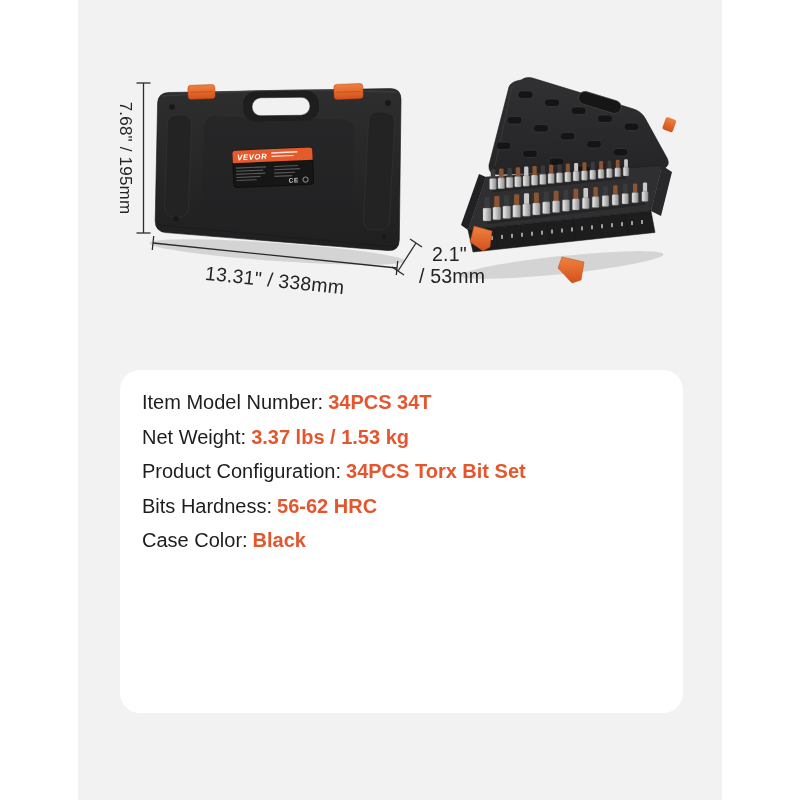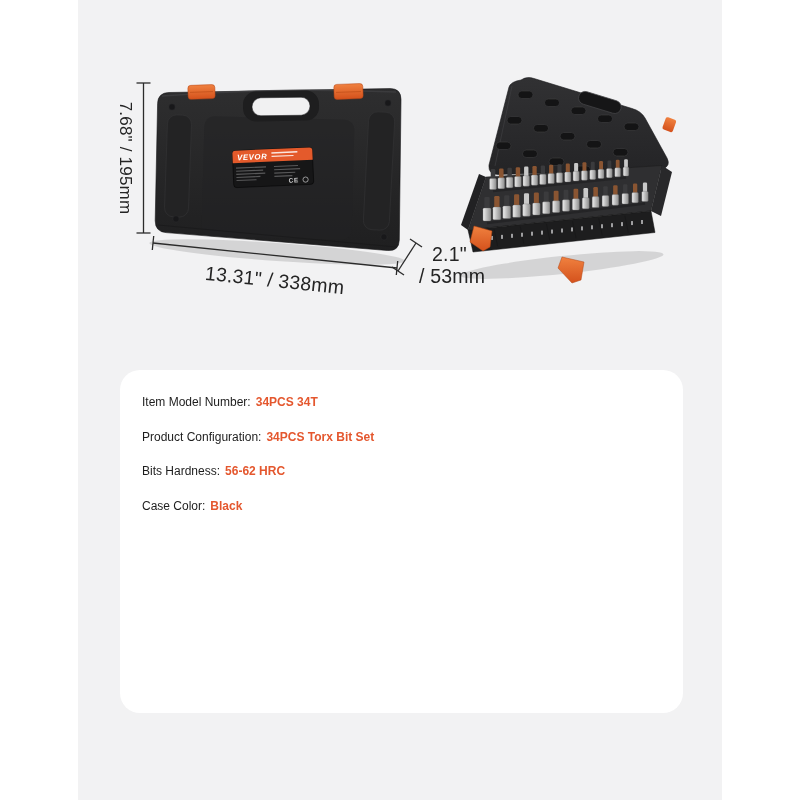--- a/index.html
+++ b/index.html
@@ -2,21 +2,21 @@
 <html><head>
 <meta charset="utf-8">
 <style>
   html,body{margin:0;padding:0;width:800px;height:800px;background:#ffffff;overflow:hidden;
             font-family:"Liberation Sans", sans-serif;}
   .stage{position:absolute;left:78px;top:0;width:644px;height:800px;background:#f2f2f3;}
   .illustration{position:absolute;left:0;top:0;}
   
   .card{position:absolute;left:42px;top:370px;width:563px;height:343px;background:#ffffff;
         border-radius:20px;box-sizing:border-box;padding:15px 20px 0 22px;}
-  .spec-row{line-height:34.6px;font-size:12px;white-space:nowrap;}
+  .spec-row{line-height:34.6px;font-size:20px;white-space:nowrap;}
   .spec-k{color:#1d1d1d;font-weight:400;margin-right:5px;}
   .spec-v{color:#e4572e;font-weight:700;}
   
   .dim-text{font-size:19.5px;fill:#242424;letter-spacing:.2px;}
   .dim-text-v{font-size:17px;fill:#242424;letter-spacing:.2px;}
   .dim-line{stroke:#2b2b2b;stroke-width:1.3;fill:none;}
   .brand-text{font-size:7.8px;font-weight:700;font-style:italic;fill:#ffffff;letter-spacing:.6px;}
   .ce-text{font-size:6.5px;fill:#c8c8c9;font-weight:700;letter-spacing:.5px;}
 </style>
 </head>
@@ -258,20 +258,23 @@
       <path d="M474,226 L492,231 L490,247 L483,251 L470,242 Z" fill="url(#latchGrad)" stroke="#b34413" stroke-width="0.5"></path>
       <path d="M562,257 L584,262 L581,280 L572,283 L558,268 Z" fill="url(#latchGrad)" stroke="#b34413" stroke-width="0.5"></path>
     </g>
   </svg>
 
   <div class="card">
     <div class="spec-row">
       <span class="spec-k">Item Model Number:</span><span class="spec-v">34PCS 34T</span>
     </div>
     <div class="spec-row">
+      <span class="spec-k">Net Weight:</span><span class="spec-v">3.37 lbs / 1.53 kg</span>
+    </div>
+    <div class="spec-row">
       <span class="spec-k">Product Configuration:</span><span class="spec-v">34PCS Torx Bit Set</span>
     </div>
     <div class="spec-row">
       <span class="spec-k">Bits Hardness:</span><span class="spec-v">56-62 HRC</span>
     </div>
     <div class="spec-row">
       <span class="spec-k">Case Color:</span><span class="spec-v">Black</span>
     </div>
   </div>
 </div>

